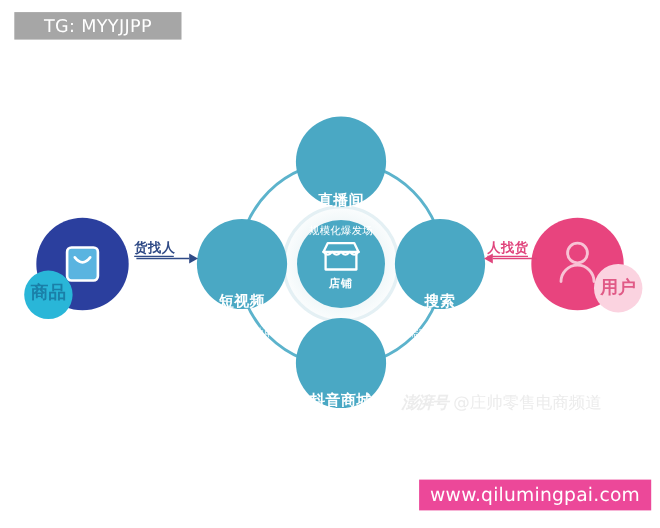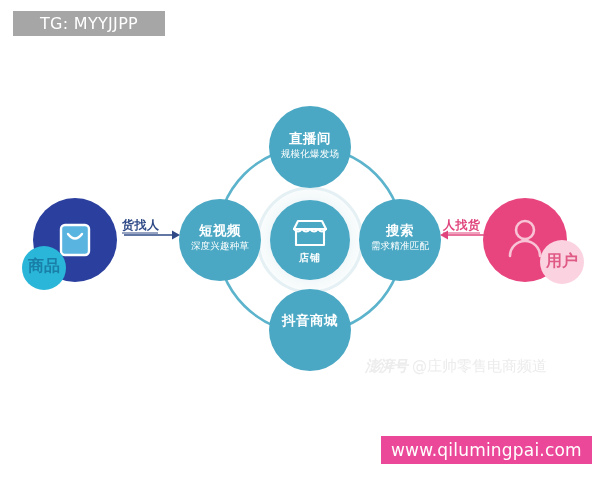--- a/index.html
+++ b/index.html
@@ -89,26 +89,27 @@
     line-height: 1.12;
     pointer-events: none;
     user-select: none;
     white-space: nowrap;
   }
   .node-label .t1 {
     display: block;
     font-size: 13.5px;
     font-weight: bold;
     letter-spacing: 0.5px;
+    margin-top: 44px;
   }
   .node-label .t2 {
     display: block;
     font-size: 9.5px;
     letter-spacing: 0.2px;
-    margin-top: 3px;
+    margin-top: 16px;
   }
 
   #lbl-top    { left: 251px; top: 131px; width: 118px; }
   #lbl-left   { left: 161px; top: 223px; width: 118px; }
   #lbl-right  { left: 341px; top: 223px; width: 118px; }
   #lbl-bottom { left: 251px; top: 313px; width: 118px; }
 
   #lbl-center {
     position: absolute;
     left: 270px;

